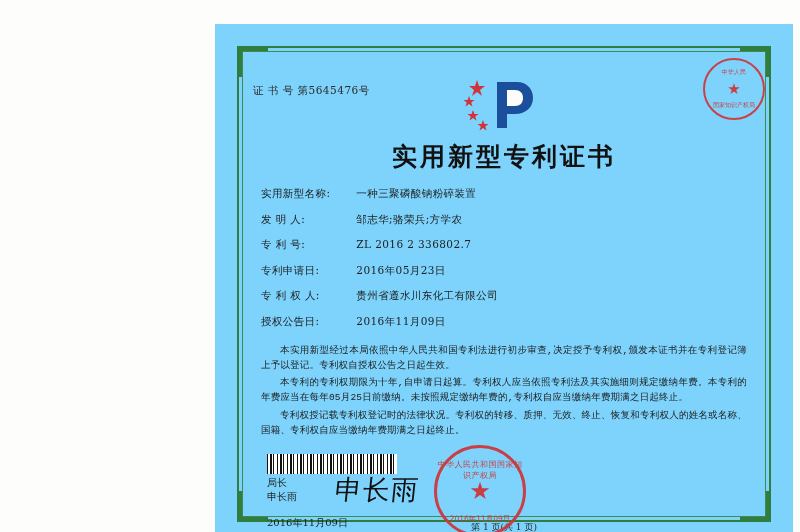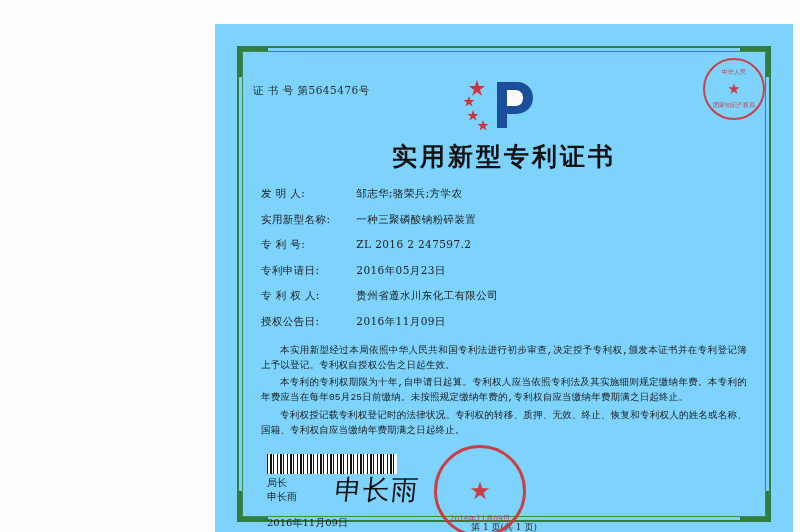--- a/index.html
+++ b/index.html
@@ -258,30 +258,30 @@
         <polygon points="8,20 9.4,24 13.6,24 10.2,26.6 11.5,30.6 8,28.1 4.5,30.6 5.8,26.6 2.4,24 6.6,24"></polygon>
         <polygon points="12,34 13.4,38 17.6,38 14.2,40.6 15.5,44.6 12,42.1 8.5,44.6 9.8,40.6 6.4,38 10.6,38"></polygon>
         <polygon points="22,44 23.4,48 27.6,48 24.2,50.6 25.5,54.6 22,52.1 18.5,54.6 19.8,50.6 16.4,48 20.6,48"></polygon>
       </g>
     </svg>
 
     <div class="title">实用新型专利证书</div>
 
     <div class="fields">
       <div class="field-row">
+        <span class="field-label">实用新型名称:</span>
+        <span class="field-value">一种三聚磷酸钠粉碎装置</span>
+      </div>
+      <div class="field-row">
         <span class="field-label">发 明 人:</span>
         <span class="field-value">邹志华;骆荣兵;方学农</span>
       </div>
       <div class="field-row">
-        <span class="field-label">实用新型名称:</span>
-        <span class="field-value">一种三聚磷酸钠粉碎装置</span>
-      </div>
-      <div class="field-row">
         <span class="field-label">专 利 号:</span>
-        <span class="field-value">ZL 2016 2 247597.2</span>
+        <span class="field-value">ZL 2016 2 336802.7</span>
       </div>
       <div class="field-row">
         <span class="field-label">专利申请日:</span>
         <span class="field-value">2016年05月23日</span>
       </div>
       <div class="field-row">
         <span class="field-label">专 利 权 人:</span>
         <span class="field-value">贵州省遵水川东化工有限公司</span>
       </div>
       <div class="field-row">
@@ -309,18 +309,19 @@
 
     <div class="page-num">第 1 页(共 1 页)</div>
 
     <div class="seal seal-top">
       <div class="seal-text">中华人民</div>
       <div class="seal-star">★</div>
       <div class="seal-bottom-text">国家知识产权局</div>
     </div>
 
     <div class="seal seal-main">
+      <div class="seal-arc">中华人民共和国国家知识产权局</div>
       <div class="seal-star">★</div>
       <div class="seal-date">2016年11月09日</div>
     </div>
 
   </div>
 </div>
 
 </body></html>

